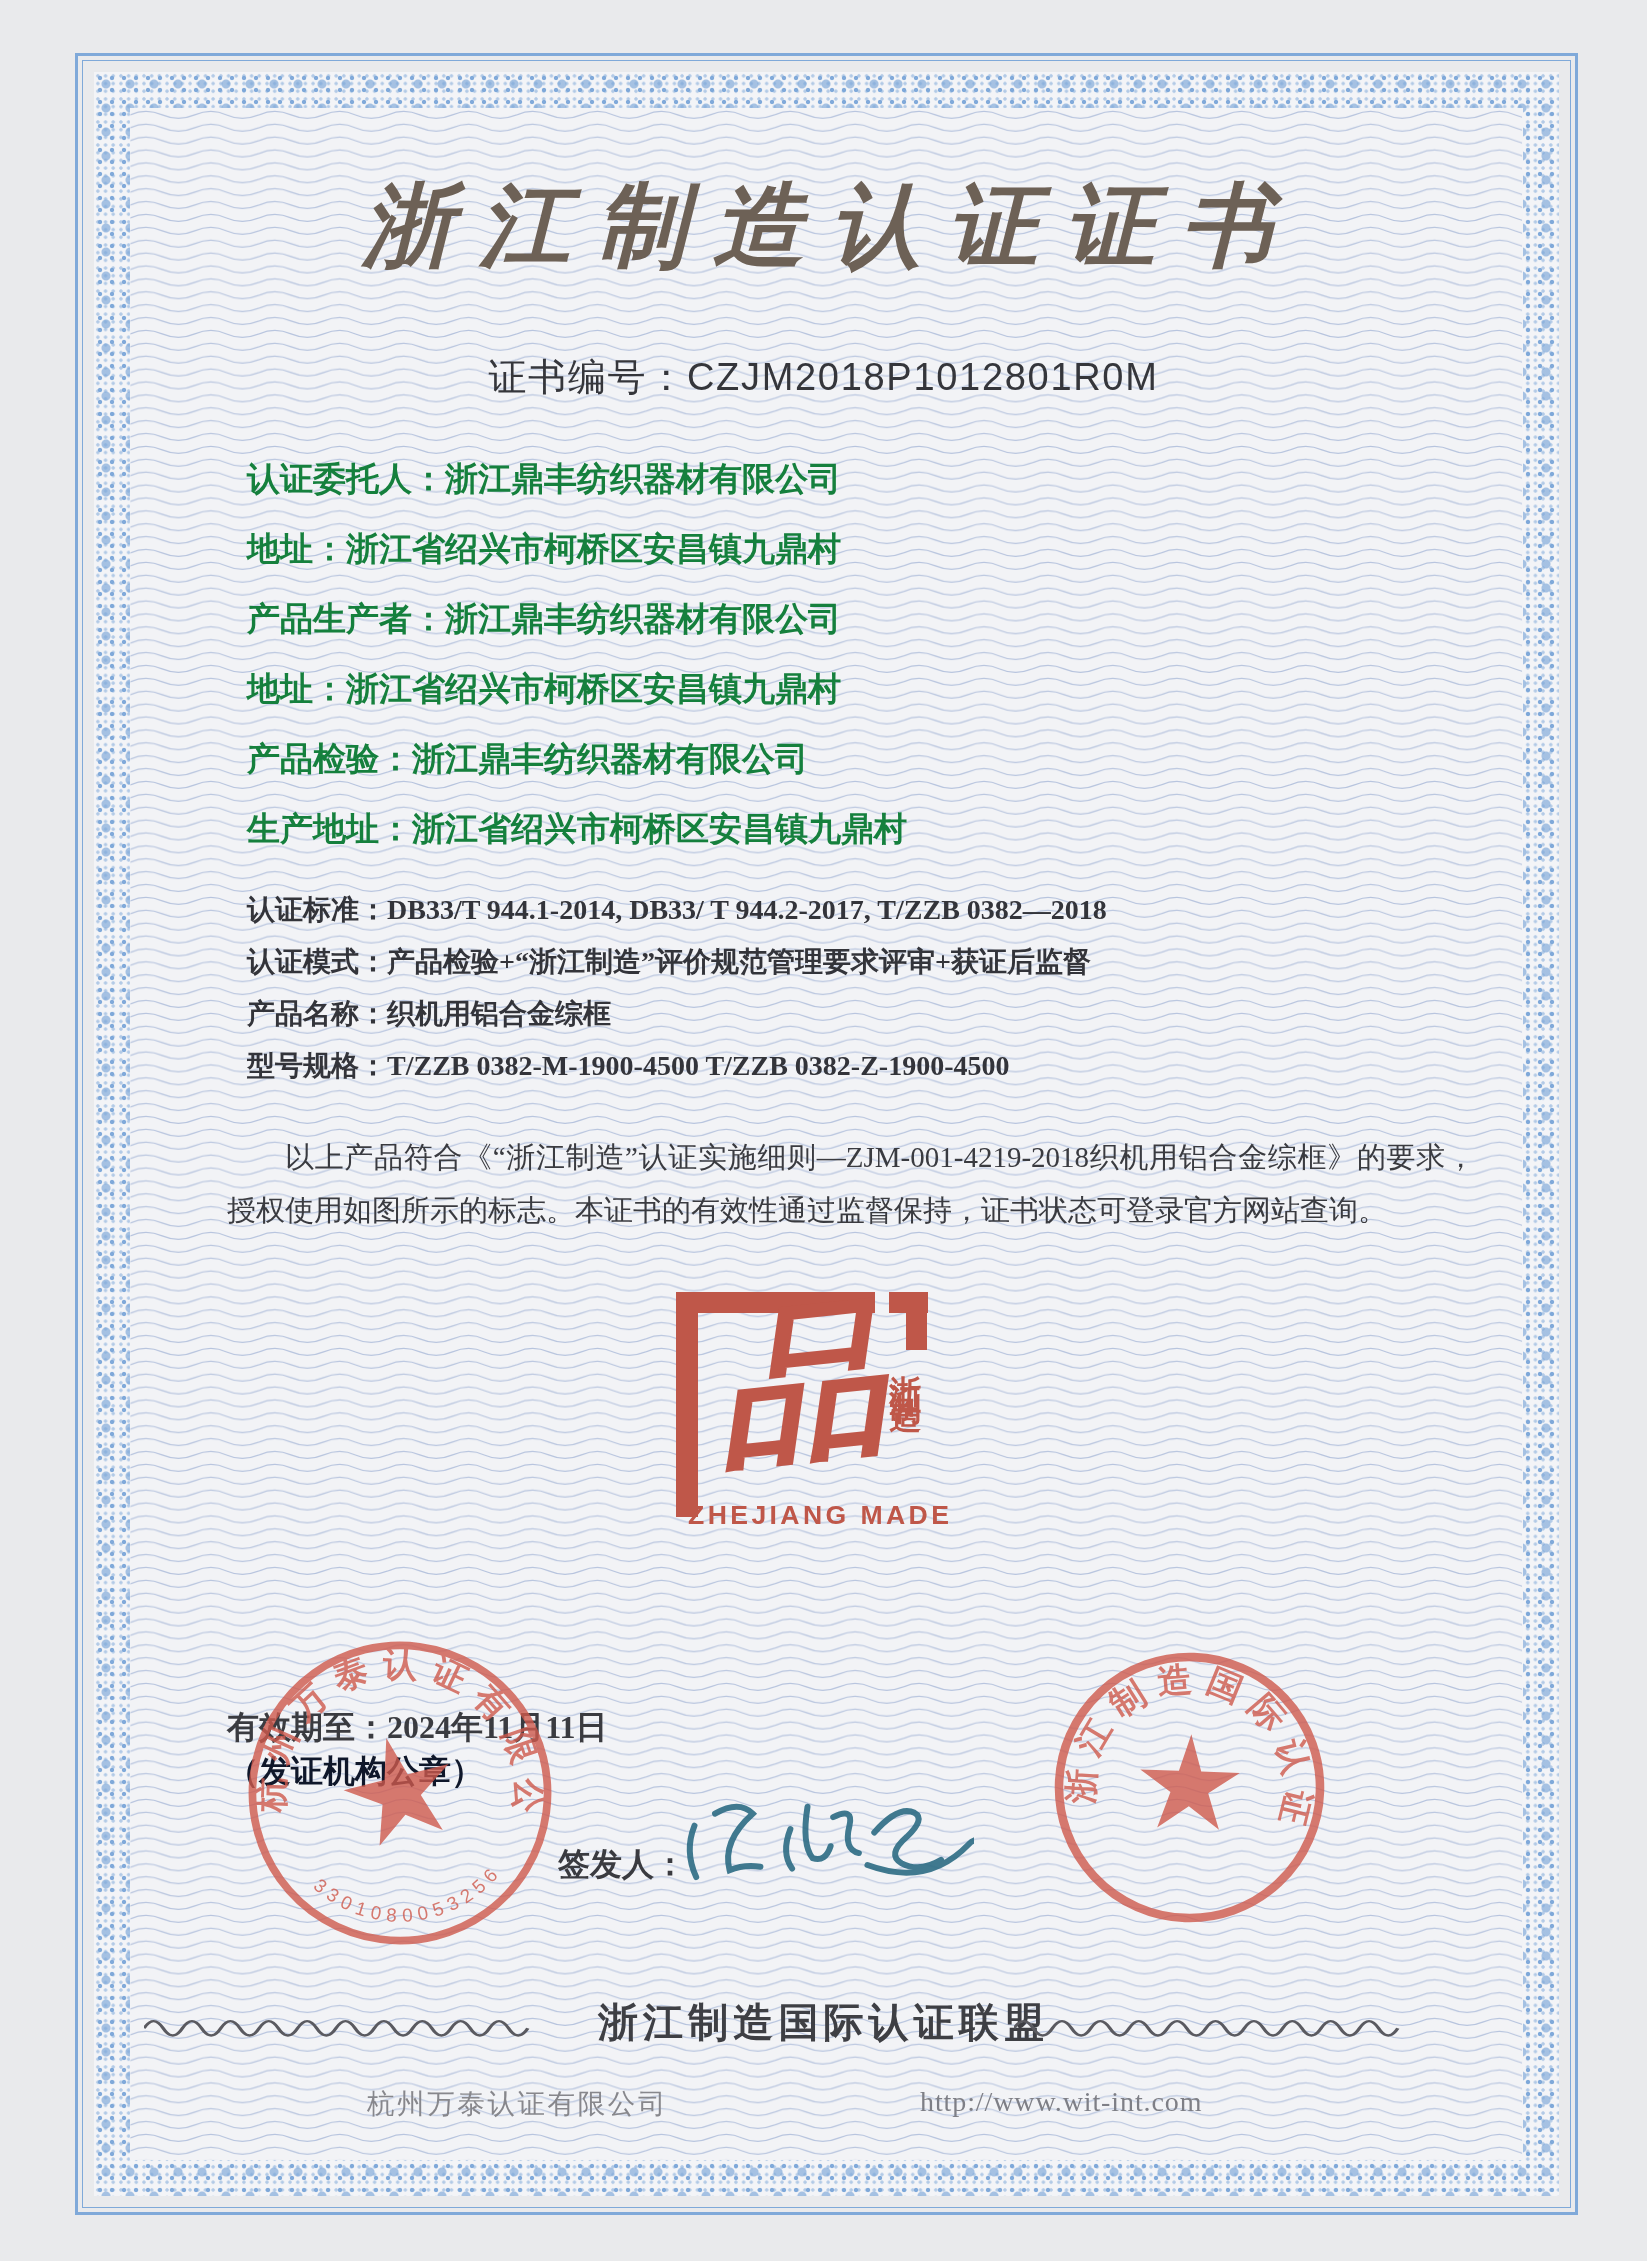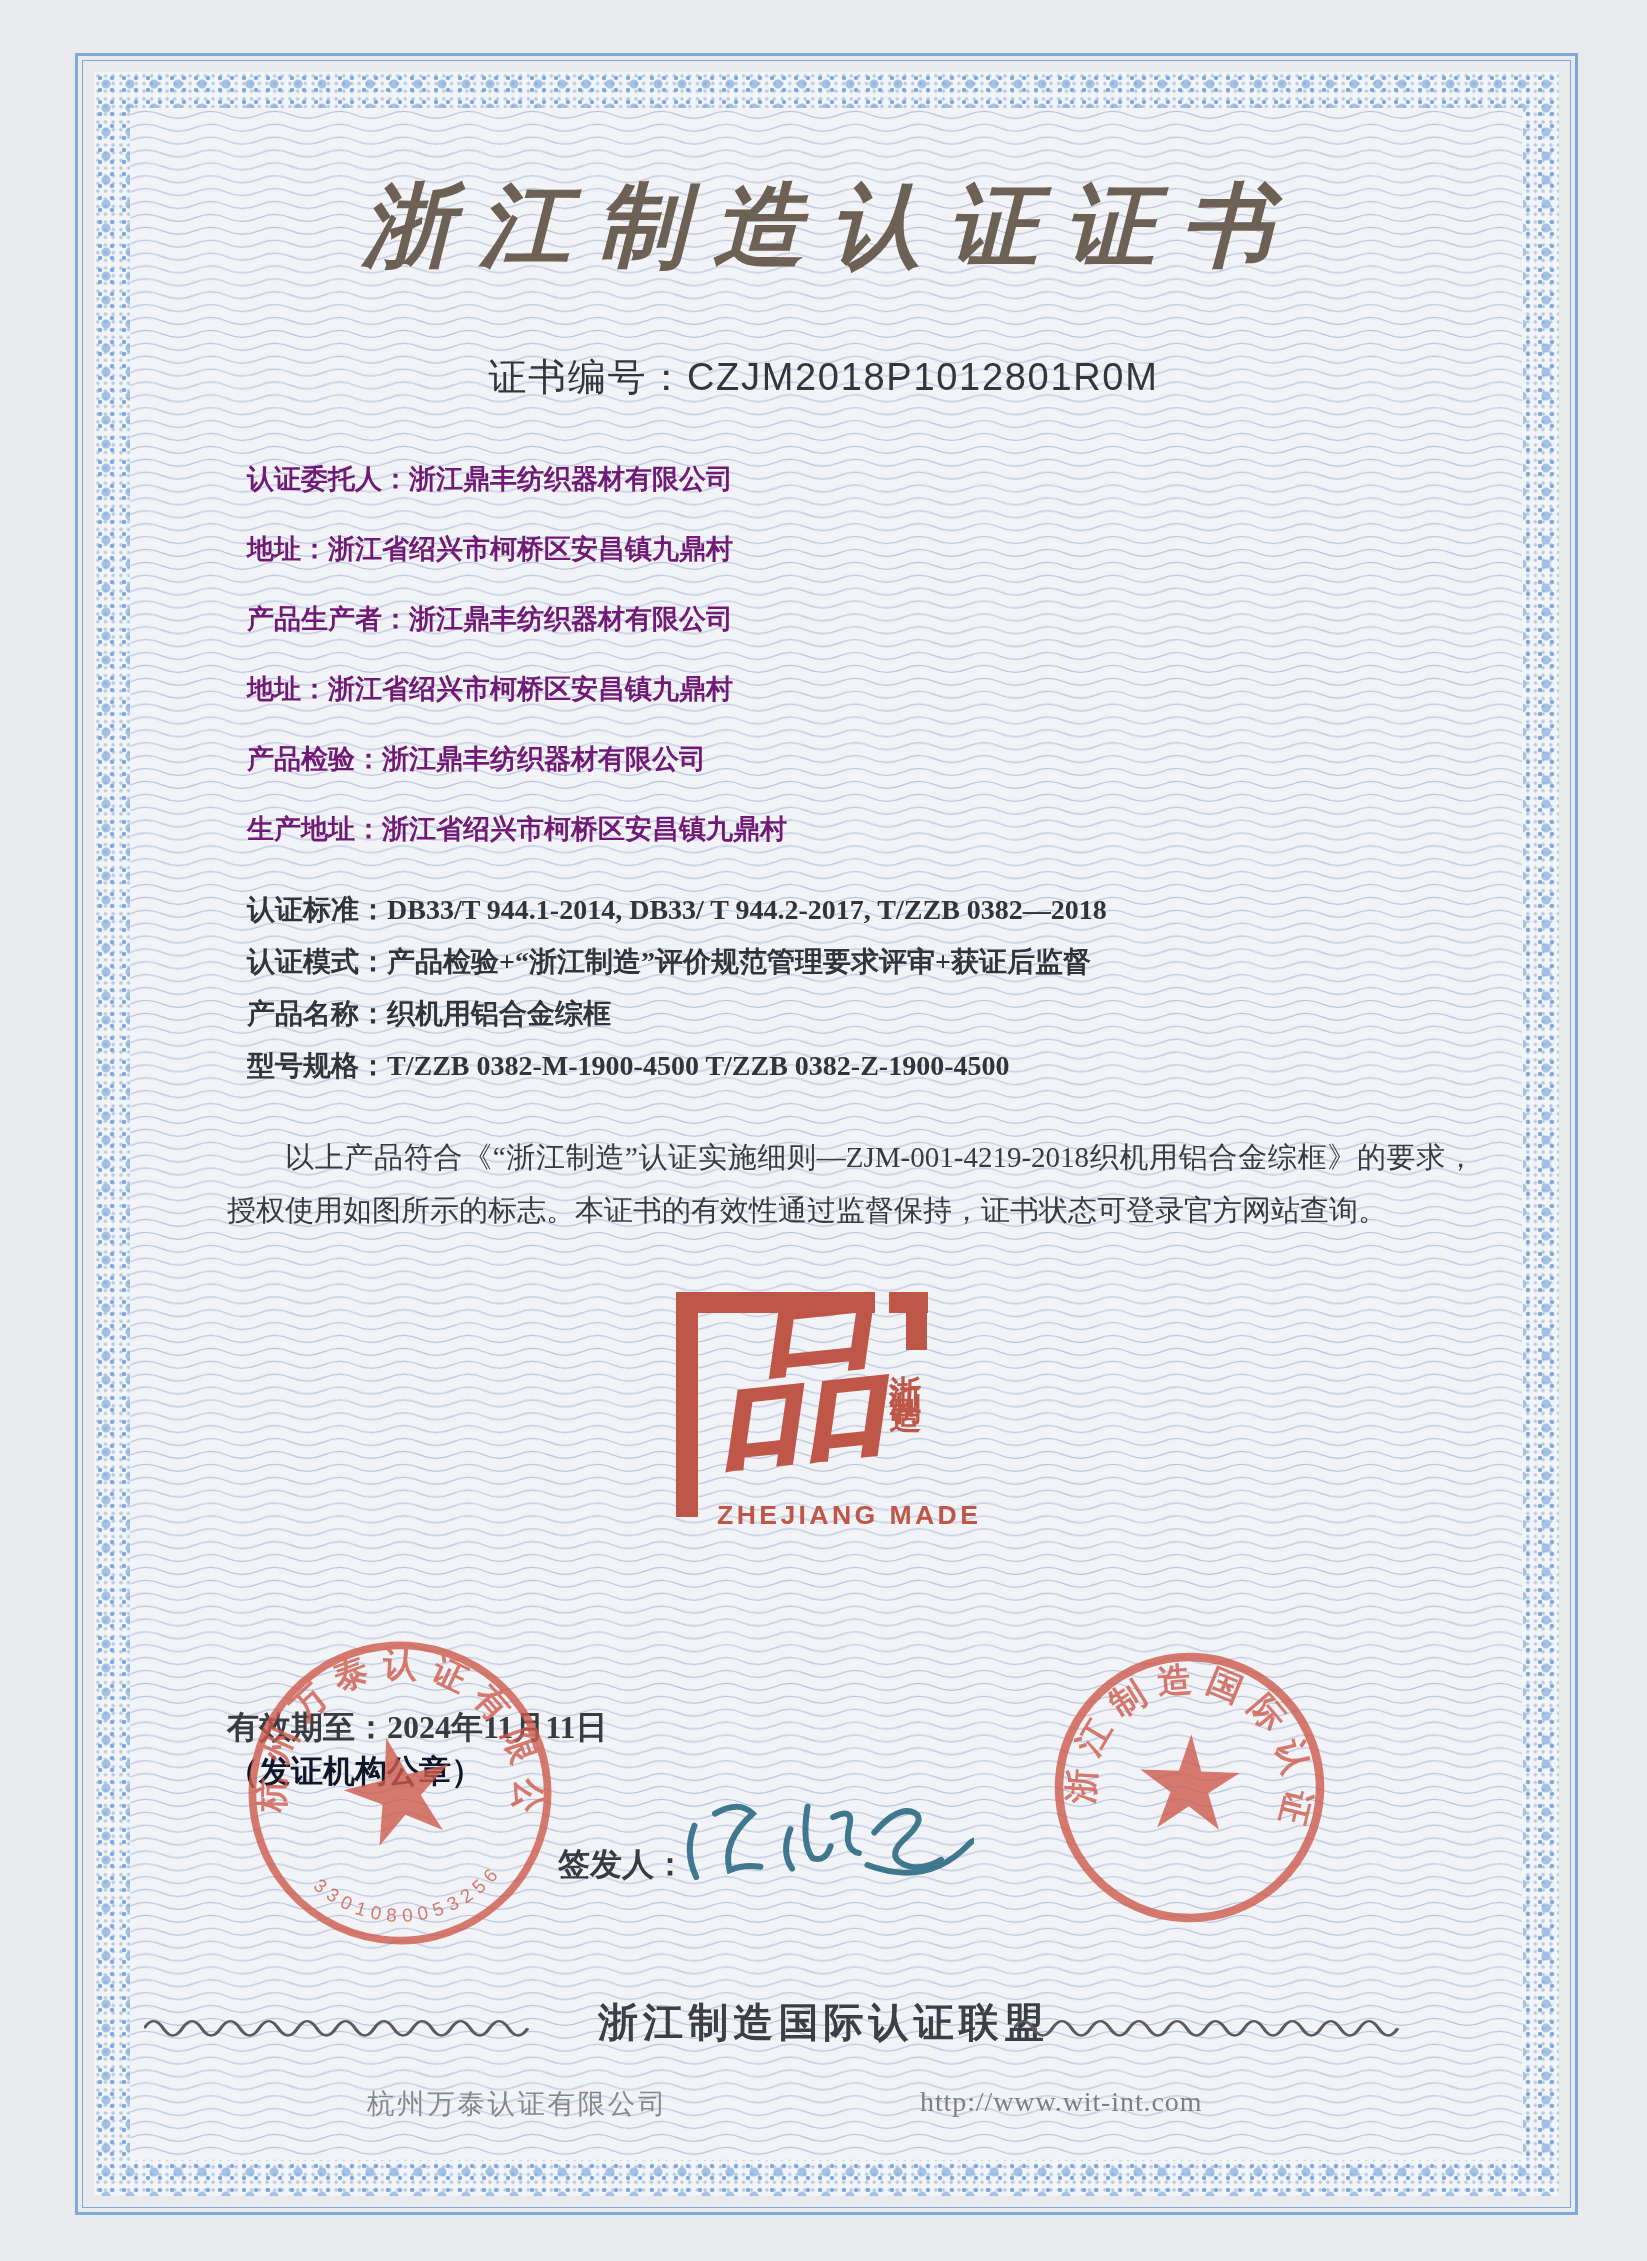--- a/index.html
+++ b/index.html
@@ -27,21 +27,21 @@
   .title{
     left:0;right:0;top:165px;text-align:center;
     font-size:91px;font-weight:bold;font-style:italic;
     letter-spacing:26px;color:#6d6156;padding-left:13px;
   }
   .certno{
     left:0;right:0;top:352px;text-align:center;
     font-family:"Liberation Sans","DejaVu Sans",sans-serif;
     font-size:38px;color:#35363b;letter-spacing:1.7px;
   }
-  .fields{left:247px;top:444px;font-size:27px;font-weight:600;color:#701a75;}
+  .fields{left:247px;top:444px;font-size:33px;font-weight:600;color:#15803d;}
   .fields .row{line-height:70px;white-space:nowrap;}
   .standards{left:247px;top:884px;font-size:28px;font-weight:600;color:#33343a;}
   .standards .row{line-height:52px;white-space:nowrap;}
   .paragraph{
     left:227px;top:1131px;width:1248px;
     font-size:29px;line-height:53px;color:#3a3b40;
     text-align:justify;text-indent:2em;
   }
   
   .logo{left:676px;top:1285px;width:250px;height:246px;}
@@ -52,21 +52,21 @@
   .logo .corner-v{left:230px;top:6.9px;width:21.4px;height:58px;}
   .logo .mark{
     position:absolute;left:41px;top:15.4px;font-size:168px;line-height:1;
     color:#bf5749;font-style:italic;font-weight:bold;transform:rotate(-6deg);
   }
   .logo .side{
     position:absolute;right:-1.7px;top:65px;writing-mode:vertical-rl;
     font-size:32px;font-weight:600;letter-spacing:8.6px;color:#bf5749;
   }
   .logo .caption{
-    position:absolute;left:41px;bottom:0;
+    position:absolute;left:12px;bottom:0;
     font-family:"Liberation Sans","DejaVu Sans",sans-serif;
     font-size:26.6px;font-weight:bold;letter-spacing:3.4px;color:#bf5749;white-space:nowrap;
   }
   
   .dateline{left:227px;font-size:32px;font-weight:600;color:#3a3b40;white-space:nowrap;}
   .d1{top:1585px;} .d2{top:1674px;margin-top:32px;} .d3{top:1750px;color:#0f172a;}
   .signer{left:558px;top:1843px;font-size:32px;font-weight:600;color:#3a3b40;}
   .signature{left:665px;top:1776px;z-index:4;}
   
   .stamp{z-index:3;opacity:.8;}

